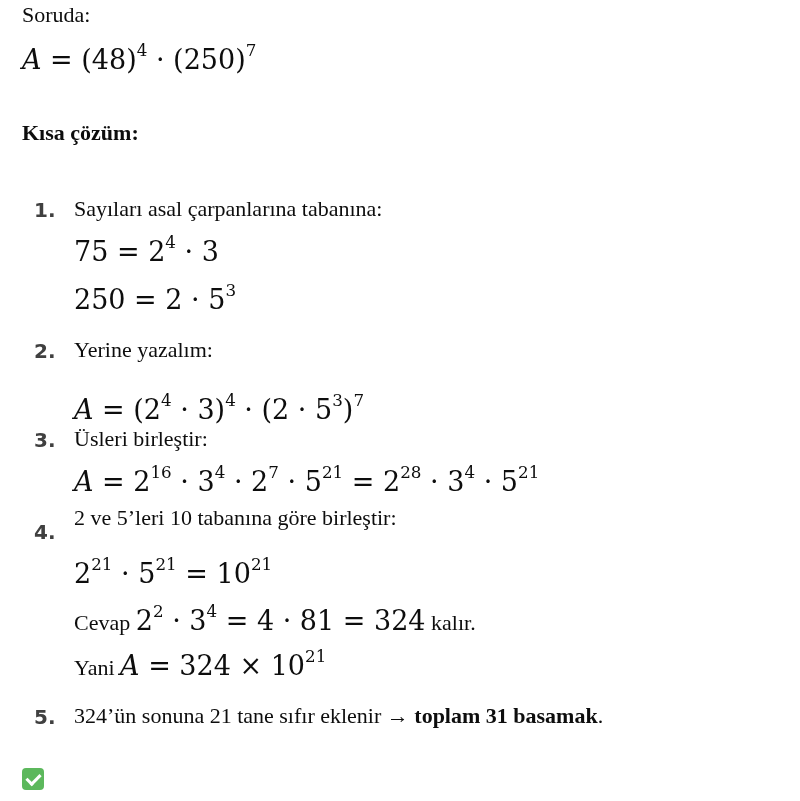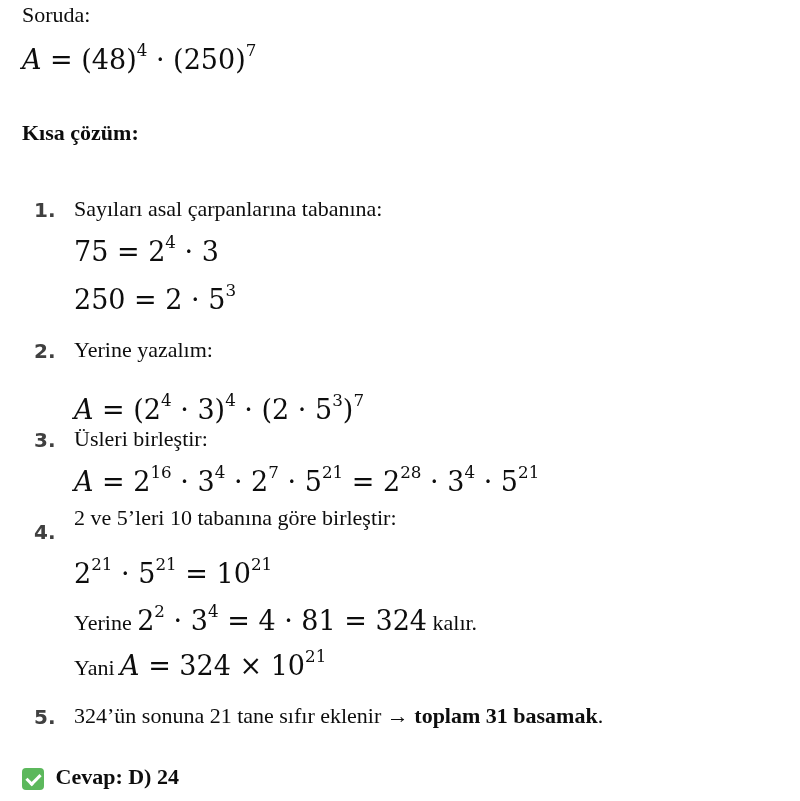--- a/index.html
+++ b/index.html
@@ -56,30 +56,29 @@
   </div>
 </div>
 
 <div>
   <div class="abs num" style="left:34px;top:520px;">4.</div>
   <div class="abs sans txt" style="left:74px;top:505px;">2 ve 5’leri 10 tabanına göre birleştir:</div>
   <div class="abs math mth" style="left:74px;top:558px;">
     <span>2</span><sup>21</sup><span> · 5</span><sup>21</sup><span> = 10</span><sup>21</sup>
   </div>
   <div class="abs mth" style="left:74px;top:605px;">
-    <span class="sans txt">Yerine </span><span class="math"><span>2</span><sup>2</sup><span> · 3</span><sup>4</sup><span> = 4 · 81 = 324</span></span><span class="sans txt"> kalır.</span>
+    <span class="sans txt">Cevap </span><span class="math"><span>2</span><sup>2</sup><span> · 3</span><sup>4</sup><span> = 4 · 81 = 324</span></span><span class="sans txt"> kalır.</span>
   </div>
   <div class="abs mth" style="left:74px;top:650px;">
     <span class="sans txt">Yani </span><span class="math"><span class="it">A</span><span> = 324 × 10</span><sup>21</sup></span>
   </div>
 </div>
 
 <div>
   <div class="abs num" style="left:34px;top:705px;">5.</div>
   <div class="abs sans txt" style="left:74px;top:703px;">
     <span>324’ün sonuna 21 tane sıfır eklenir → </span><span class="bold">toplam 31 basamak</span><span>.</span>
   </div>
 </div>
 
 <div class="abs sans txt" style="left:22px;top:764px;">
   <span class="check"></span>
-  <span class="bold" style="margin-left:6px;">Cevap: D) 24</span>
 </div>
 
 </body></html>

